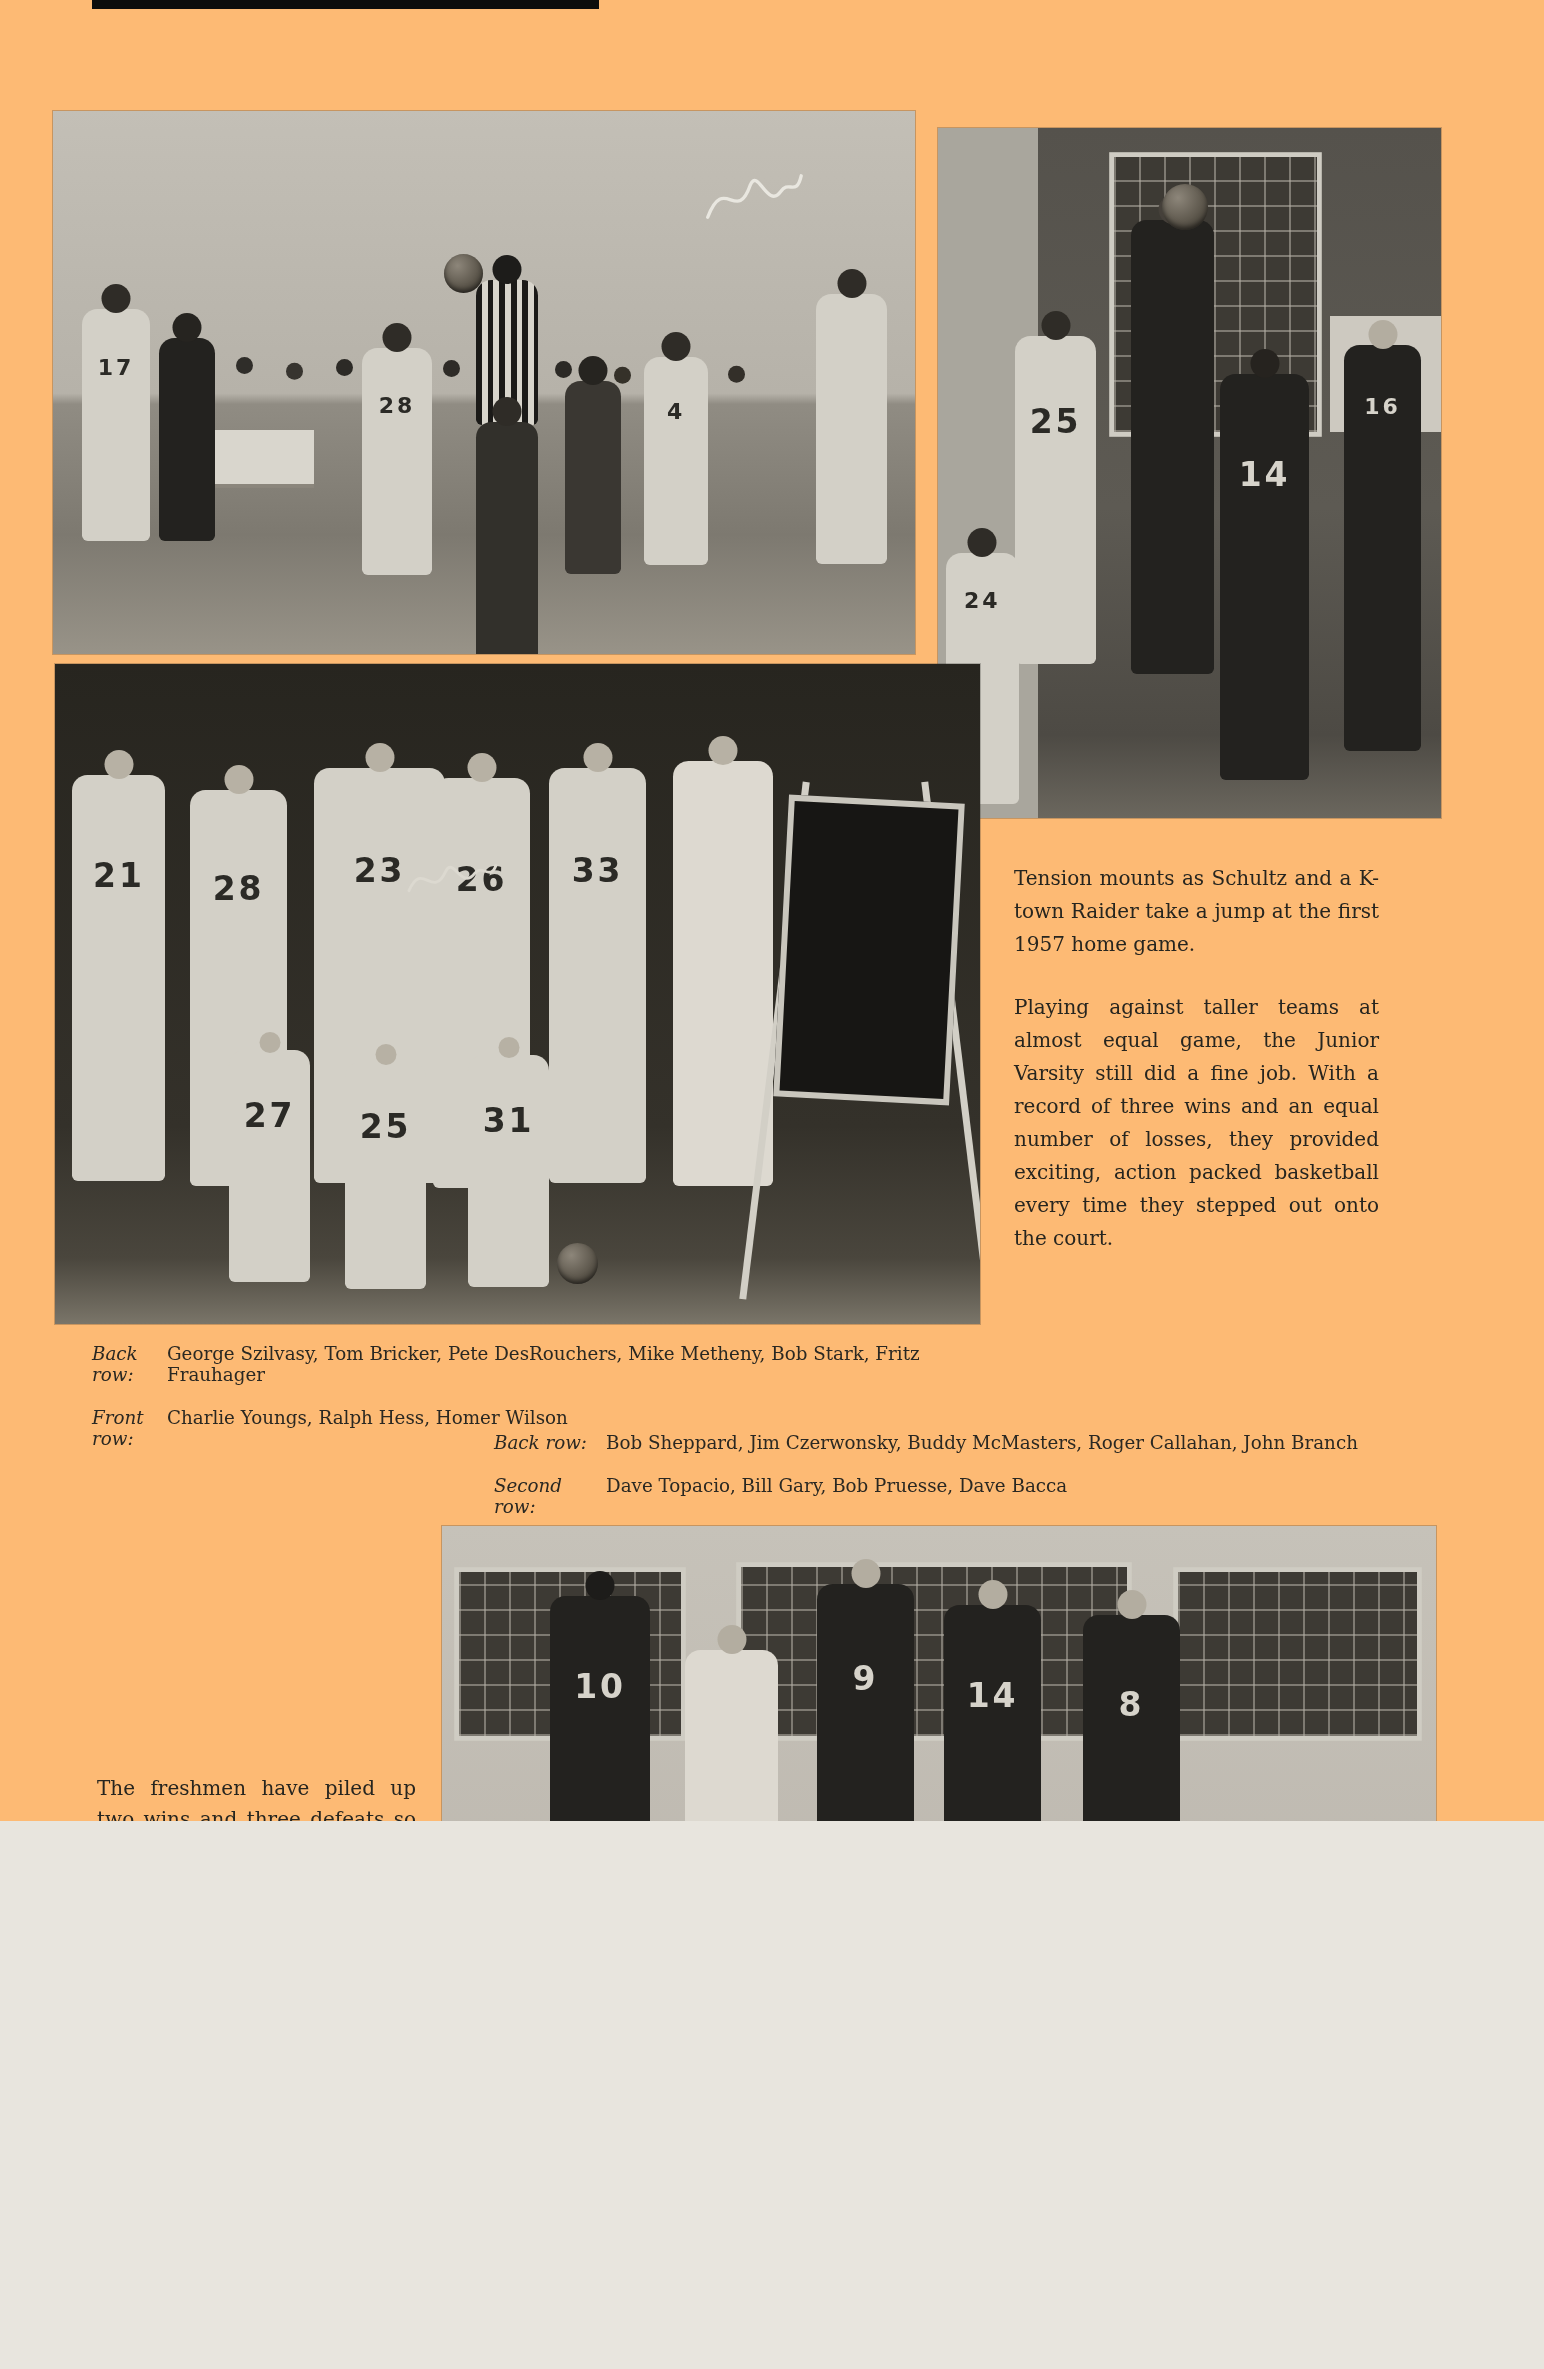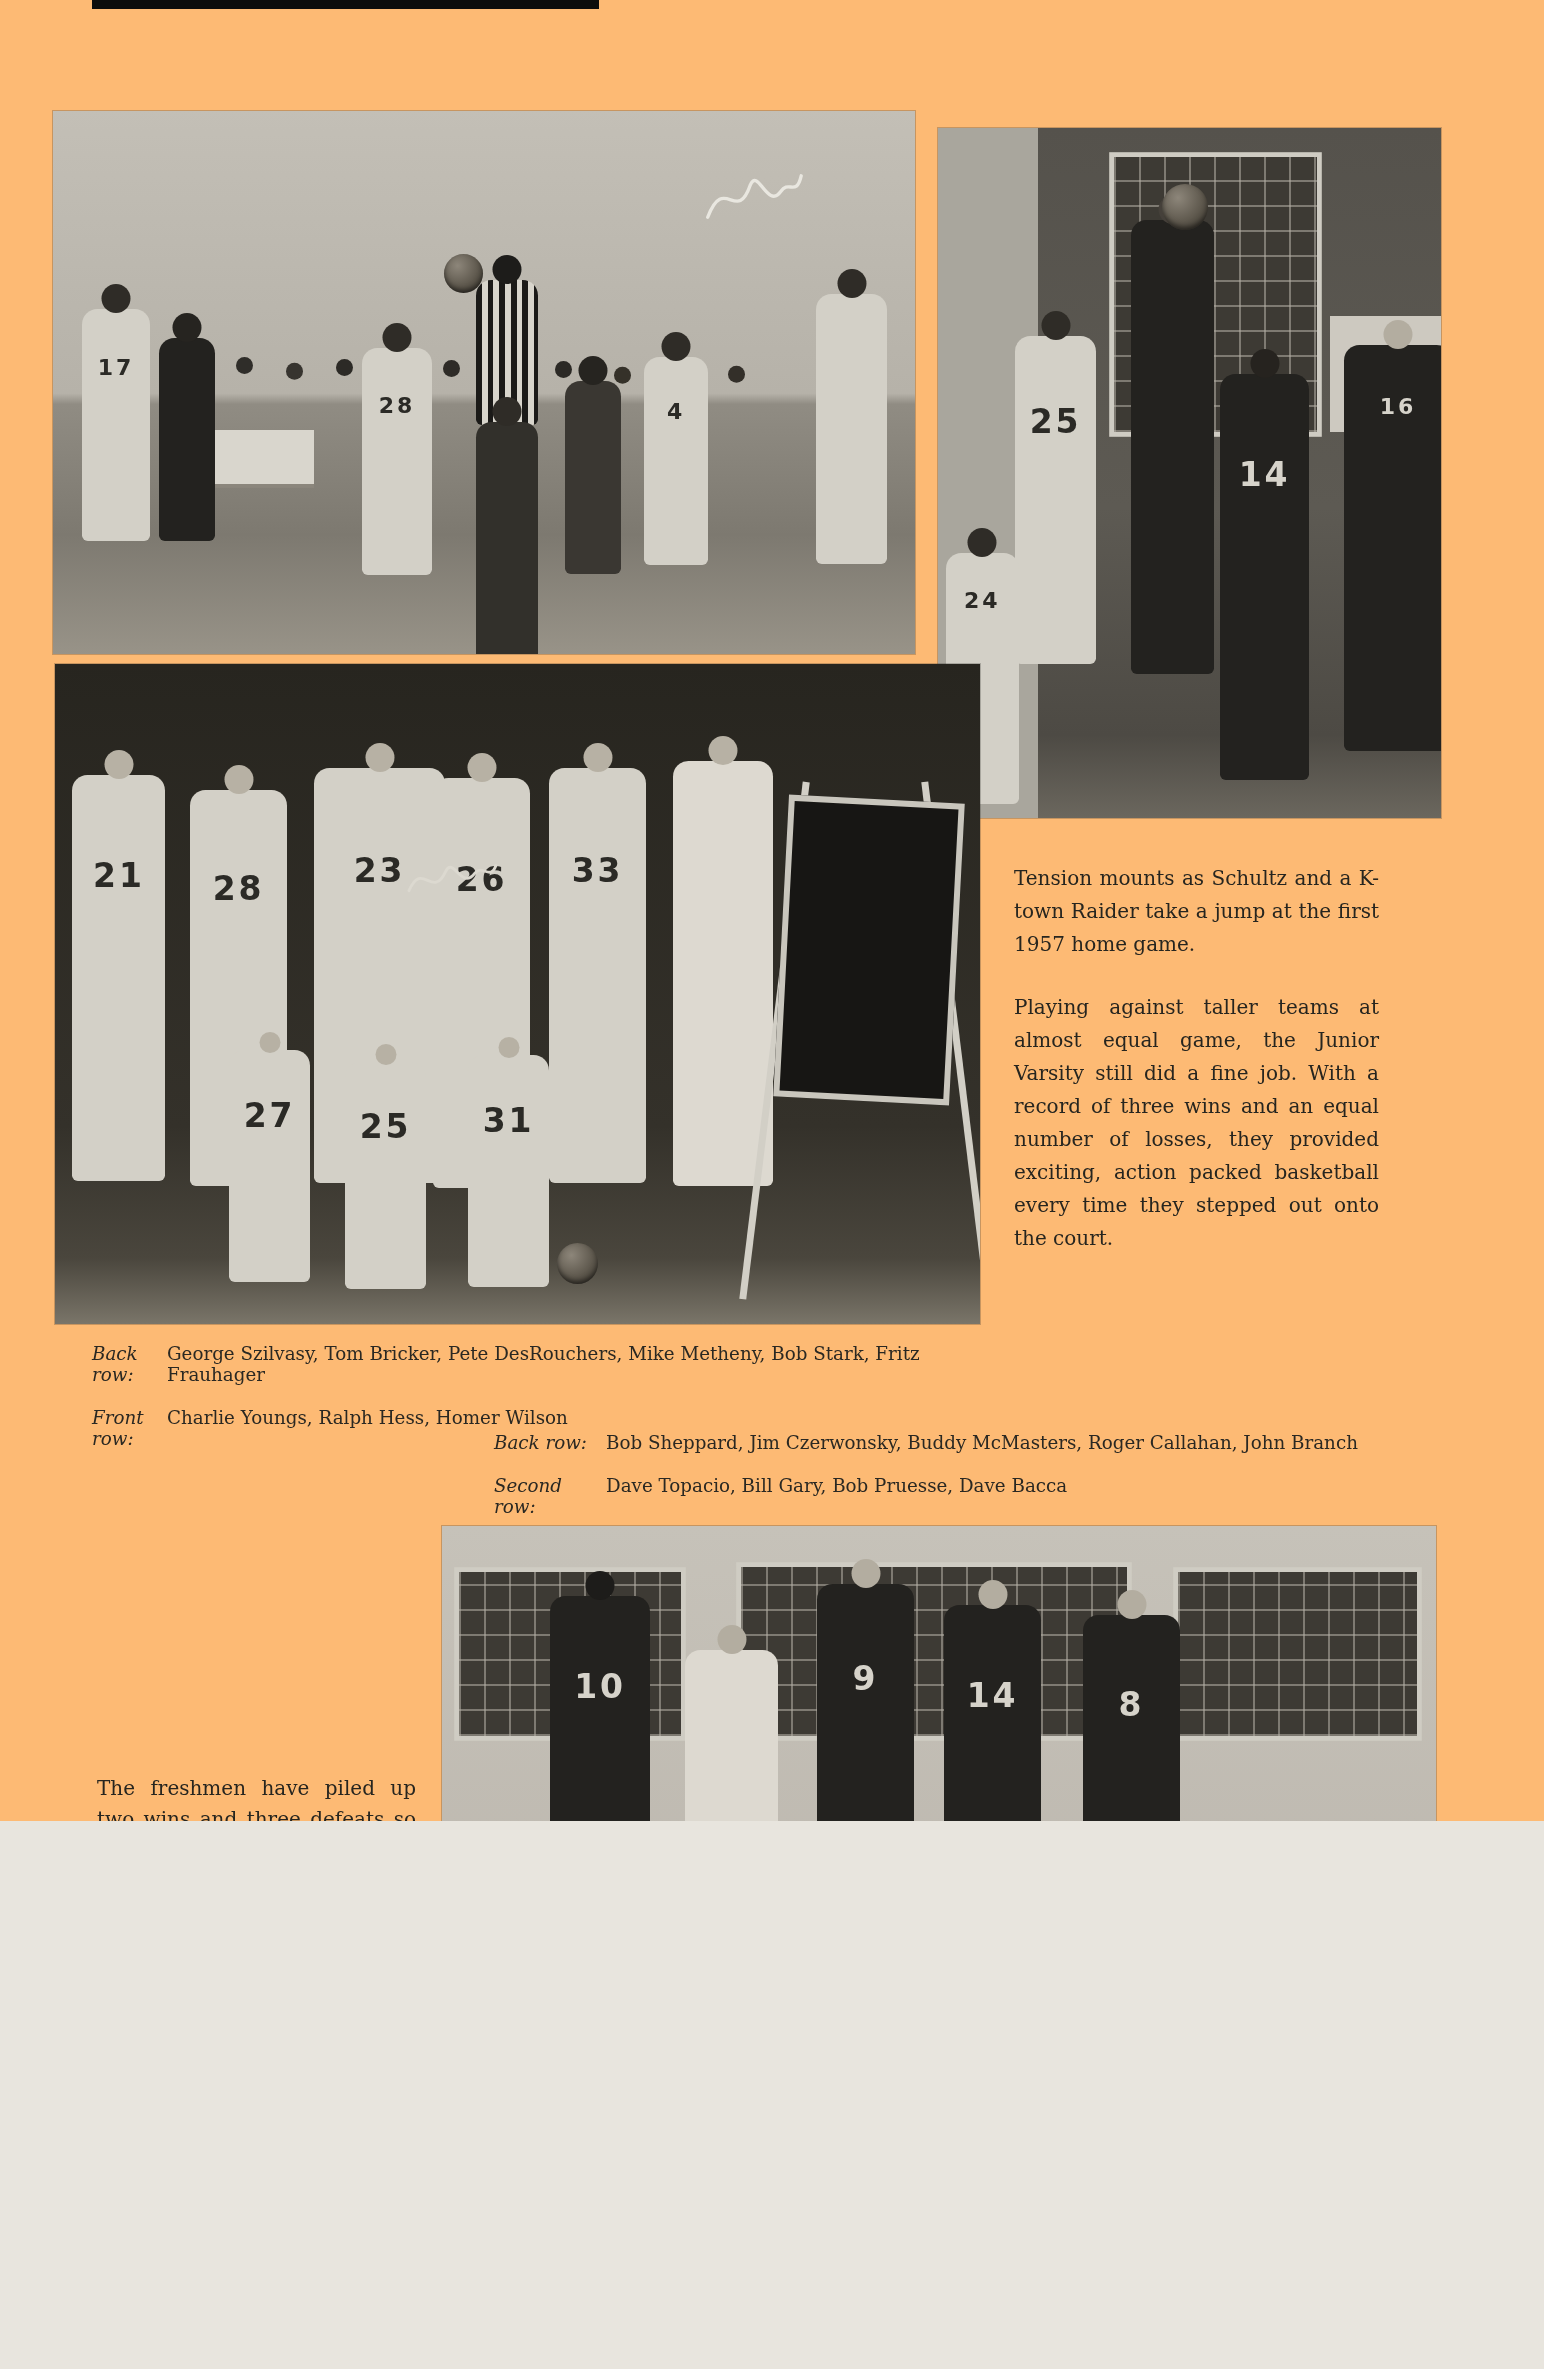--- a/index.html
+++ b/index.html
@@ -98,21 +98,21 @@
     <div class="abs" style="left:0; top:0; width:100px; height:690px; background:#a9a69d;"></div>
     <div class="window" style="left:176px; top:29px; width:203px; height:275px;"></div>
     <div class="abs" style="left:392px; top:188px; width:111px; height:116px; background:#cdc9c0;"></div>
     <div class="sil jersey-light" style="left:77px; top:208px; width:81px; height:328px;">
       <span class="jnum big">25</span>
     </div>
     <div class="sil jersey-dark" style="left:193px; top:92px; width:83px; height:454px; --head:#45403a;"></div>
     <div class="sil jersey-dark" style="left:282px; top:246px; width:89px; height:406px; --head:#26231f;">
       <span class="jnum big">14</span>
     </div>
-    <div class="sil jersey-dark" style="left:406px; top:217px; width:77px; height:406px;padding-left:31px; --head:#b3ada0;">
+    <div class="sil jersey-dark" style="left:406px; top:217px; width:77px; height:406px; --head:#b3ada0;">
       <span class="jnum" style="top:12%;">16</span>
     </div>
     <div class="sil jersey-light" style="left:7.7px; top:425px; width:73px; height:251px;">
       <span class="jnum" style="top:14%;">24</span>
     </div>
     <div class="ball" style="left:224px; top:56px; width:46px; height:46px;"></div>
   </div>
 
   <div class="photo photo3">
     <div class="sil jersey-light" style="left:17.4px; top:111px; width:93px; height:406px; --head:#b7b1a4;">

